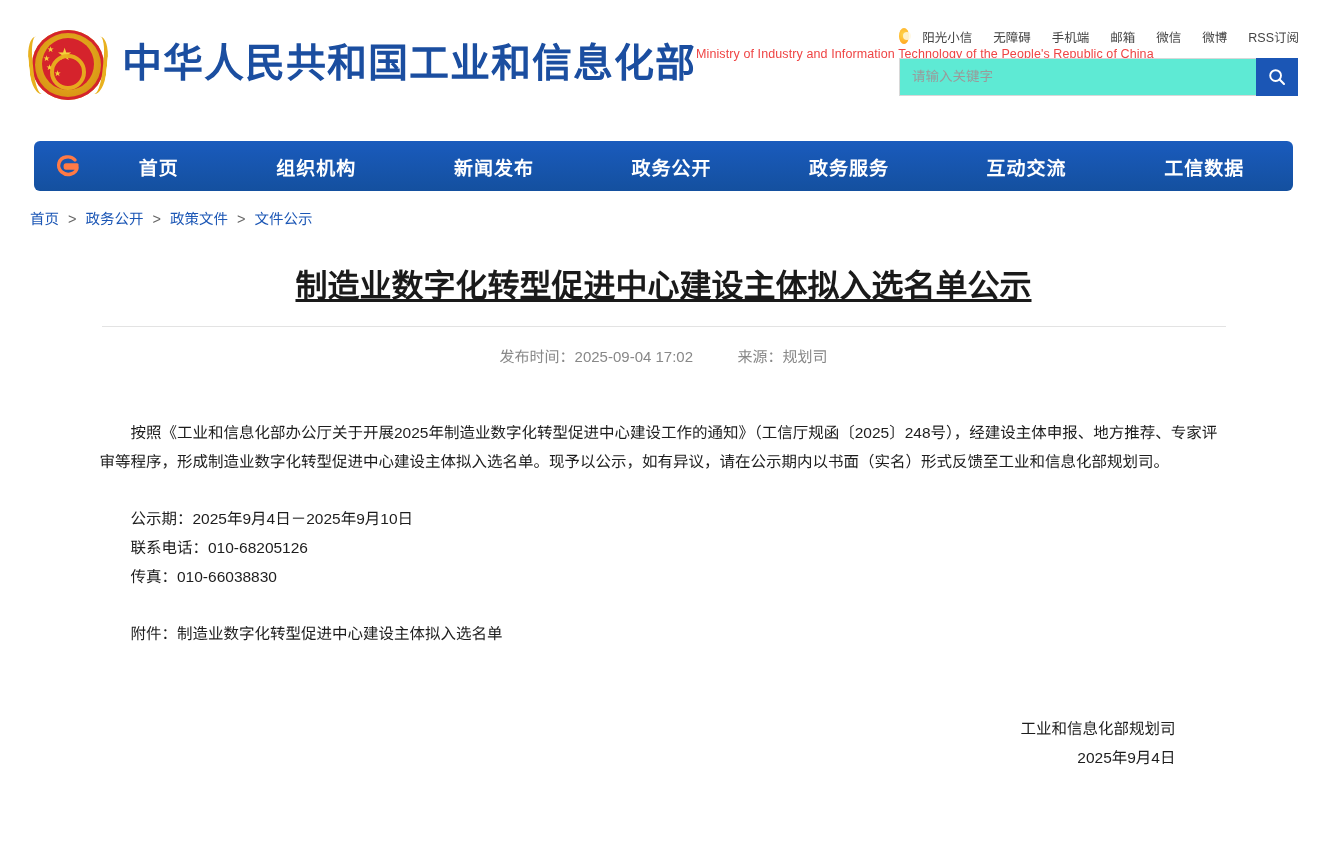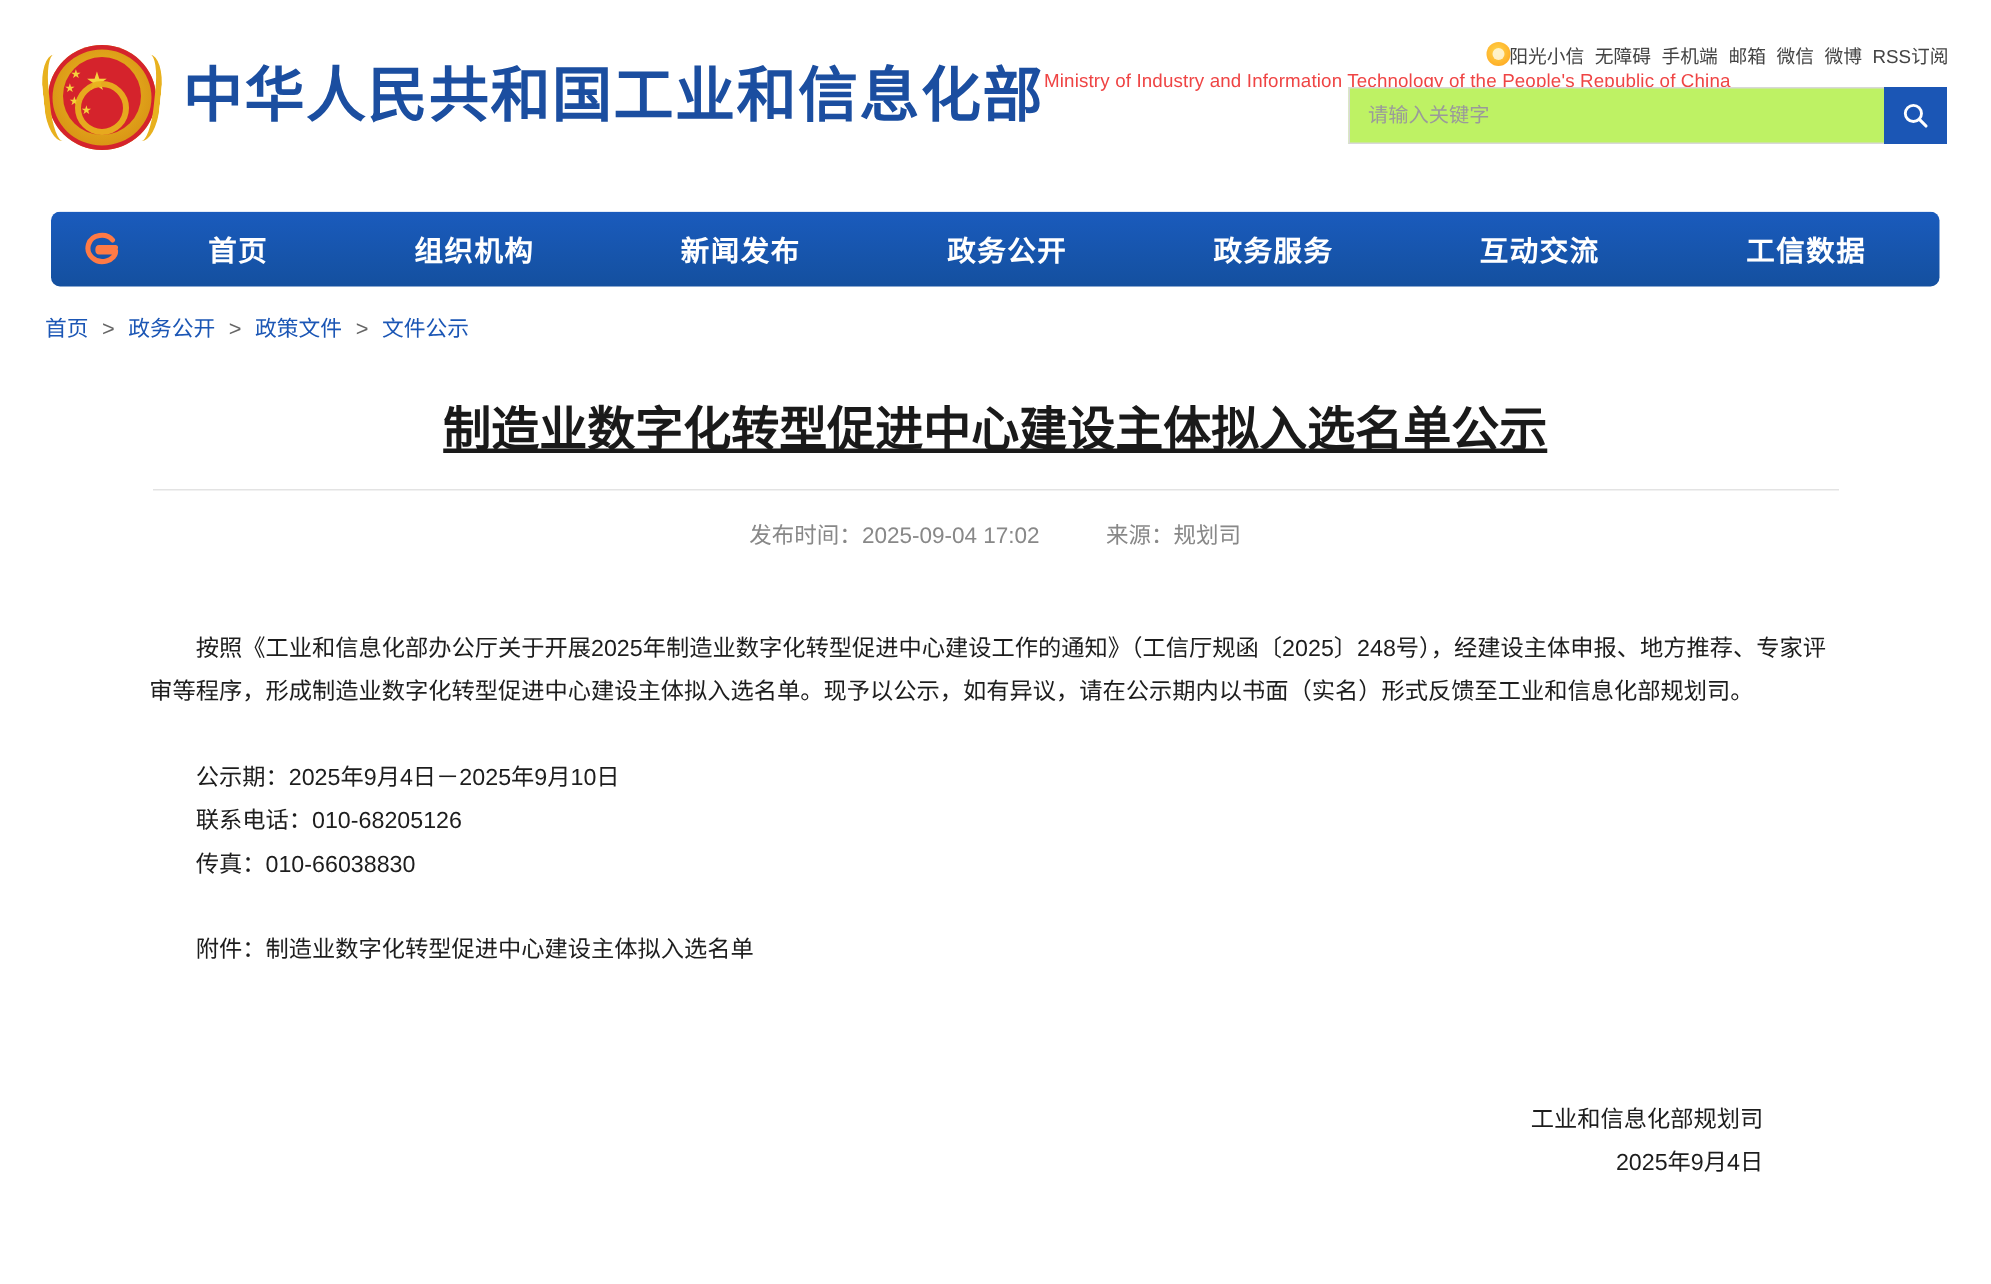--- a/index.html
+++ b/index.html
@@ -104,21 +104,21 @@
   .top-right {
     position: absolute;
     right: 28px;
     top: 26px;
     width: 400px;
   }
   .toplinks {
     display: flex;
     align-items: center;
     justify-content: flex-end;
-    gap: 7px;
+    gap: 21px;
     font-size: 12.5px;
     color: #444;
     height: 20px;
   }
   .toplinks a {
     color: #444;
     text-decoration: none;
     white-space: nowrap;
   }
   .sun-icon {
@@ -146,22 +146,22 @@
     box-sizing: border-box;
   }
   .searchbar input {
     flex: 1;
     border: 1px solid #d8d8d8;
     border-right: none;
     outline: none;
     padding: 0 12px;
     font-size: 13.5px;
     color: #333;
-    background: #bef264;
-    font-family: Liberation Serif, serif;
+    background: #5eead4;
+    font-family: Liberation Mono, monospace;
   }
   .searchbar input::placeholder { color: #9a9a9a; }
   .search-btn {
     width: 42px;
     background: #1b56b5;
     border: none;
     display: flex;
     align-items: center;
     justify-content: center;
     cursor: pointer;
@@ -244,21 +244,21 @@
     margin-top: 52px;
     font-size: 15.5px;
     line-height: 29px;
     color: #1d1d1d;
     padding: 0 6px;
   }
   .para-indent { text-indent: 2em; }
   .block { margin-top: 28px; }
   .line { line-height: 29px; }
   .sign {
-    margin-top: 84px;
+    margin-top: 66px;
     text-align: right;
     font-size: 15.5px;
     line-height: 29px;
     color: #1d1d1d;
     padding-right: 52px;
   }
 </style>
 </head>
 <body>
 

